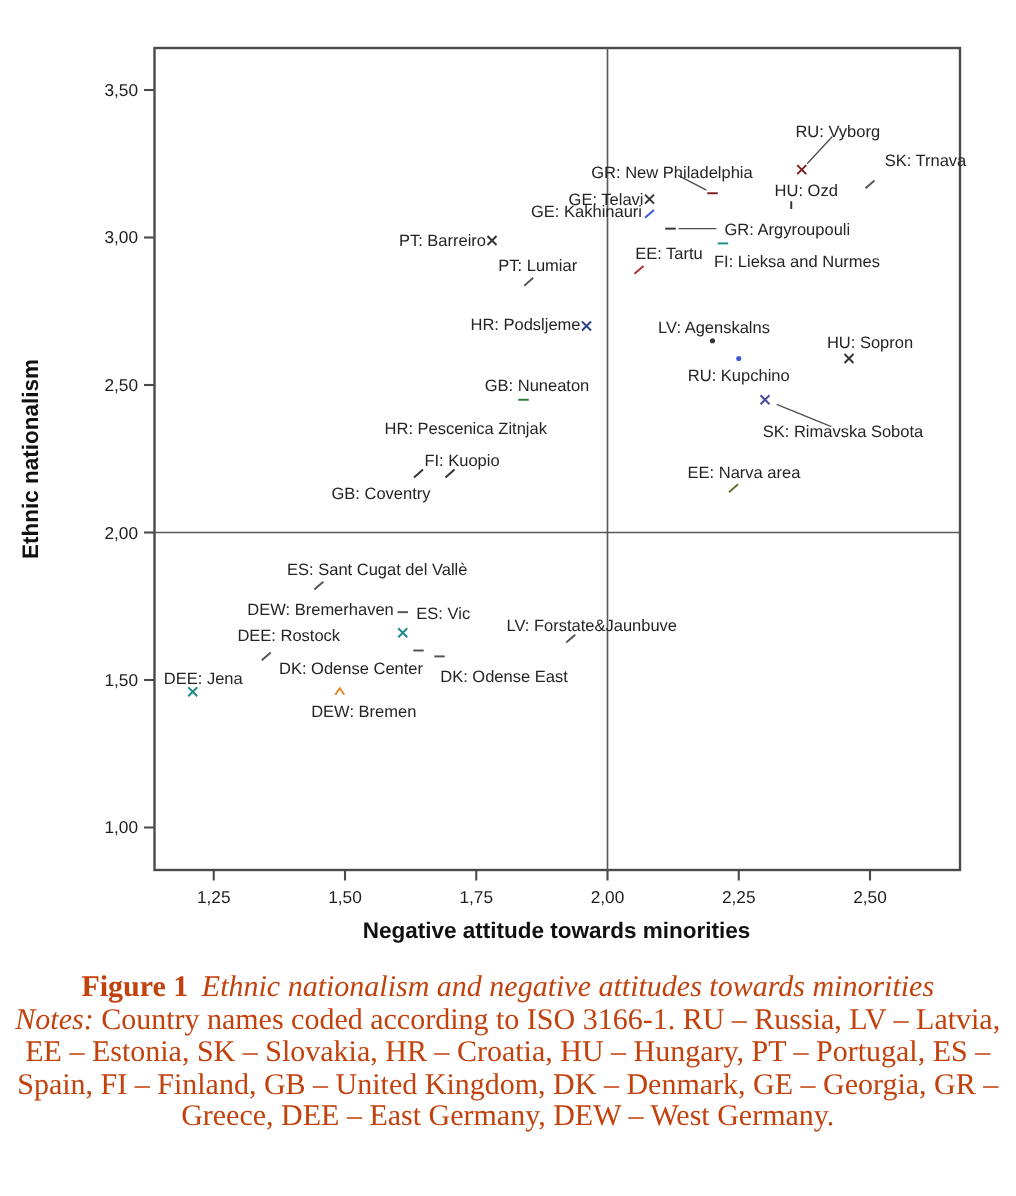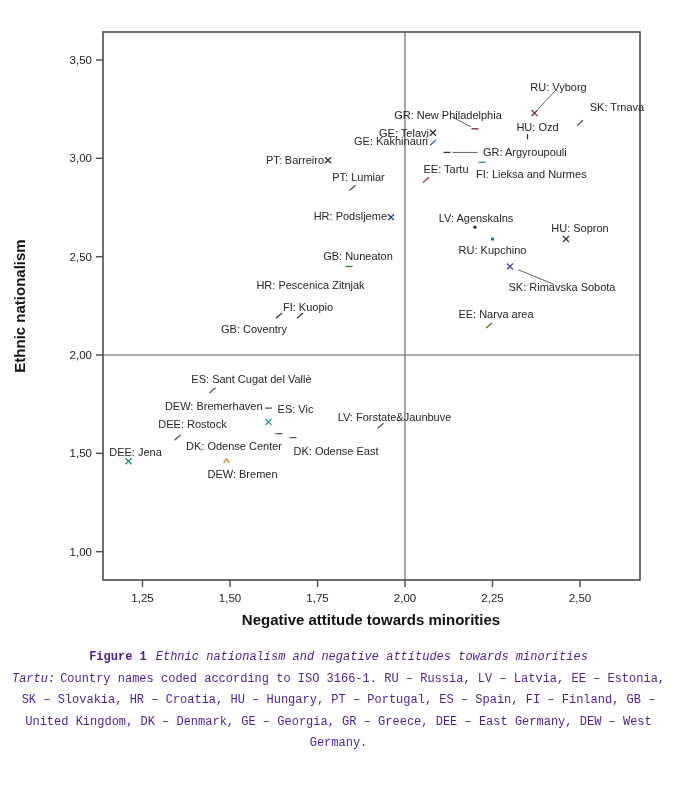--- a/index.html
+++ b/index.html
@@ -3,21 +3,21 @@
 <meta charset="utf-8">
 <style>
   html,body{margin:0;padding:0;background:#ffffff;}
   .page{position:relative;width:677px;height:797px;background:#fff;overflow:hidden;
         font-family:"Liberation Sans",sans-serif;}
   svg text{fill:#1d1d1d;}
   .tick-label{font-size:11.5px;font-family:"Liberation Sans",sans-serif;}
   .point-label{font-size:11px;font-family:"Liberation Sans",sans-serif;fill:#242424;}
   .axis-title{font-size:15px;font-weight:bold;font-family:"Liberation Sans",sans-serif;fill:#111;}
   .caption{width:665px;margin:6px auto 0 auto;text-align:center;
-           font-family:Liberation Mono, monospace;font-size:12px;line-height:21.5px;color:#4c1d95;}
+           font-family:Liberation Serif, serif;font-size:20px;line-height:21.5px;color:#c2410c;}
   .caption p{margin:0;}
   .caption .fig-label{font-weight:bold;margin-right:9px;}
   .caption .ital{font-style:italic;}
   .caption .pre{margin-right:5px;}
 </style>
 </head>
 <body>
 
 <div class="page">
 
@@ -116,16 +116,16 @@
         <path stroke="#d98a2b" stroke-width="1.3" fill="none" d="M223.5,463.2018 L226.5,458.8018 L229.5,463.2018"></path>
         <text x="242.5" y="478.2018" text-anchor="middle" class="point-label">DEW: Bremen</text>
       </g>
 
     <text class="axis-title" transform="translate(25,306) rotate(-90)" text-anchor="middle">Ethnic nationalism</text>
     <text class="axis-title" x="371" y="625" text-anchor="middle">Negative attitude towards minorities</text>
   </svg>
 
   <div class="caption">
     <p><span class="fig-label">Figure 1</span><span class="ital">Ethnic nationalism and negative attitudes towards minorities</span></p>
-    <p><span class="ital pre">Tartu:</span><span>Country names coded according to ISO 3166-1. RU – Russia, LV – Latvia, EE – Estonia, SK – Slovakia, HR – Croatia, HU – Hungary, PT – Portugal, ES – Spain, FI – Finland, GB – United Kingdom, DK – Denmark, GE – Georgia, GR – Greece, DEE – East Germany, DEW – West Germany.</span></p>
+    <p><span class="ital pre">Notes:</span><span>Country names coded according to ISO 3166-1. RU – Russia, LV – Latvia, EE – Estonia, SK – Slovakia, HR – Croatia, HU – Hungary, PT – Portugal, ES – Spain, FI – Finland, GB – United Kingdom, DK – Denmark, GE – Georgia, GR – Greece, DEE – East Germany, DEW – West Germany.</span></p>
   </div>
 
 </div>
 
 </body></html>

